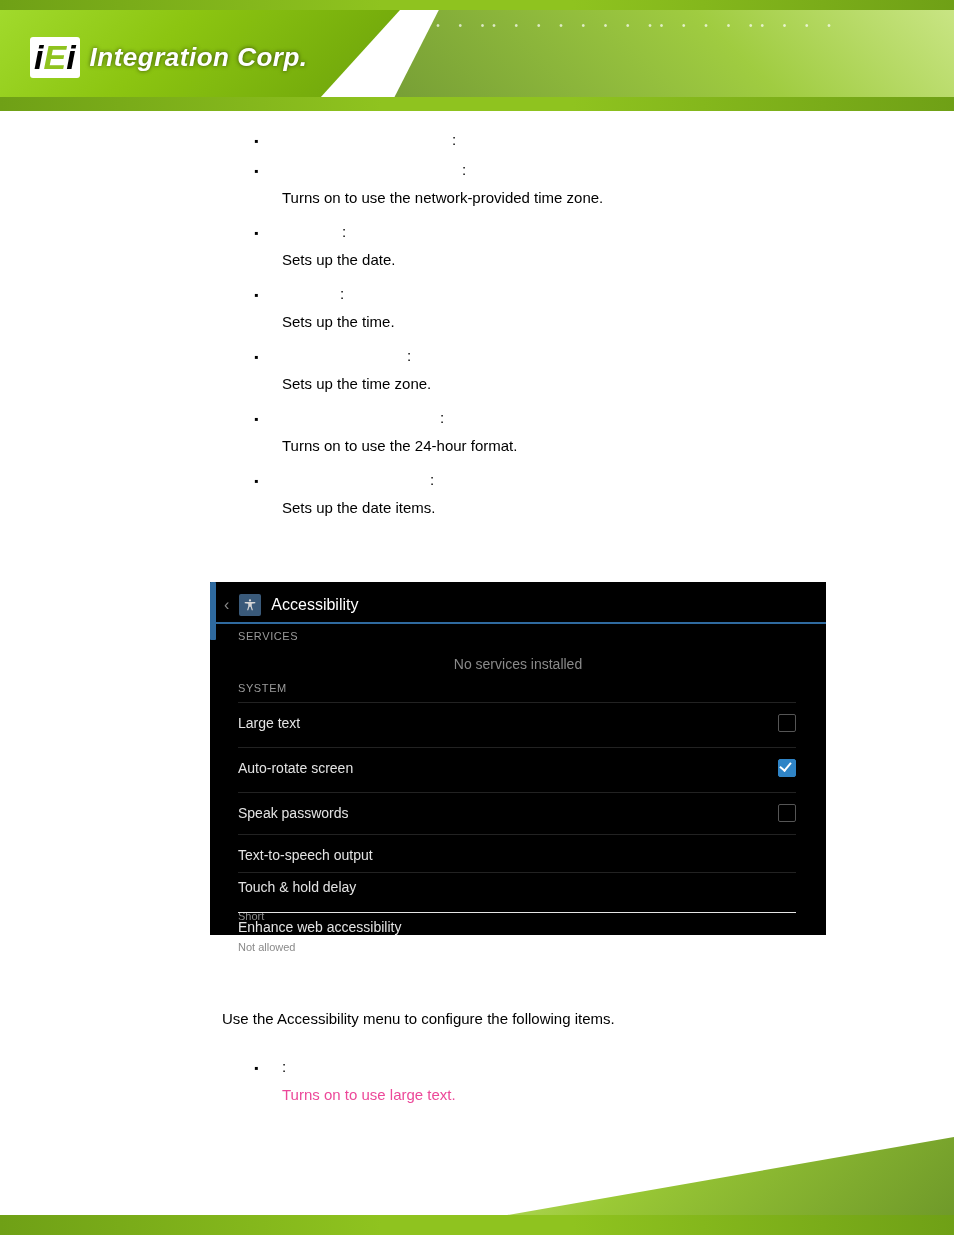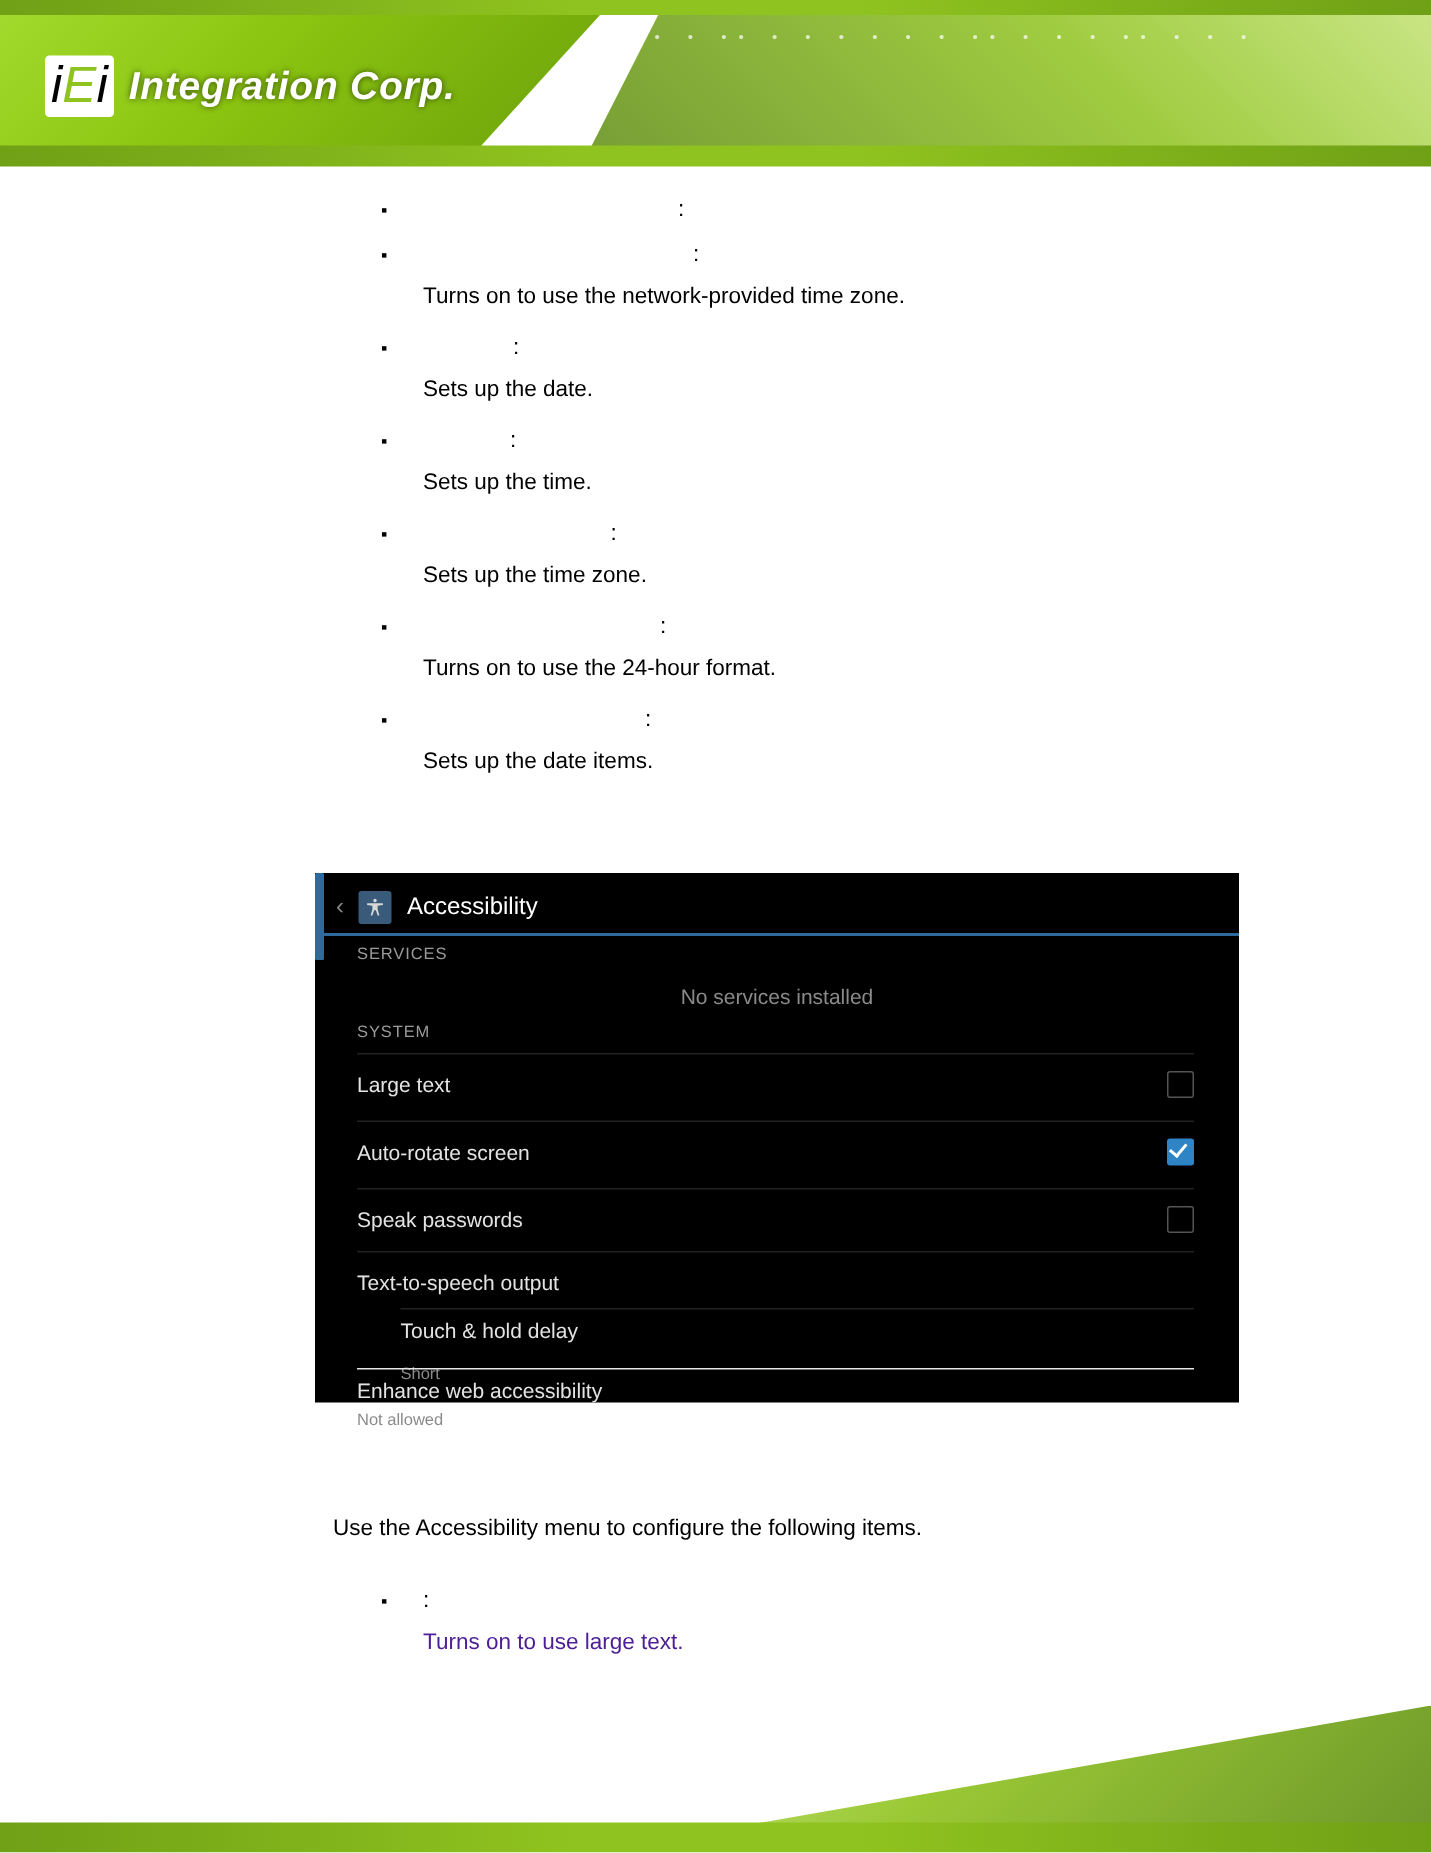--- a/index.html
+++ b/index.html
@@ -64,21 +64,21 @@
   .logo {
     position: absolute;
     top: 30px; left: 30px;
     height: 54px;
     display: flex;
     align-items: center;
     gap: 10px;
   }
   .logo .iei {
     font-family: Arial, sans-serif;
-    font-weight: 400;
+    font-weight: 700;
     font-style: italic;
     font-size: 34px;
     color: #000;
     background: #fff;
     padding: 1px 4px;
     border-radius: 3px;
   }
   .logo .iei .e { color: #8fc31f; }
   .logo .integration {
     font-family: 'Arial Black', Arial, sans-serif;
@@ -164,21 +164,21 @@
   }
   .content2 ul.items .bullet::before {
     content: "▪";
     color: #000;
     font-size: 12px;
   }
   .content2 ul.items .colon { color: #000; }
   .content2 ul.items .desc {
     display: block;
     margin: 4px 0 10px 28px;
-    color: #4c1d95;
+    color: #ec4899;
   }
 
   
   .android {
     position: absolute;
     top: 582px;
     left: 210px;
     width: 616px;
     height: 353px;
     background: #000;
@@ -356,21 +356,21 @@
     <span>Speak passwords</span>
     <span class="checkbox"></span>
   </div>
   <div class="row" style="top:165px;">
     <span>Auto-rotate screen</span>
     <span class="checkbox checked"></span>
   </div>
   <div class="row" style="top:252px;">
     <span>Text-to-speech output</span>
   </div>
-  <div class="row tall" style="top:290px;margin-left:29px;">
+  <div class="row tall" style="top:290px;">
     <span>Touch &amp; hold delay</span>
     <span class="sub">Short</span>
   </div>
   <div class="row tall" style="top:330px; border-top:1px solid #e5e5e5; height:24px;">
     <span>Enhance web accessibility</span>
     <span class="sub" style="bottom:-10px;">Not allowed</span>
   </div>
 </div>
 
 <div class="section-intro">Use the Accessibility menu to configure the following items.</div>

